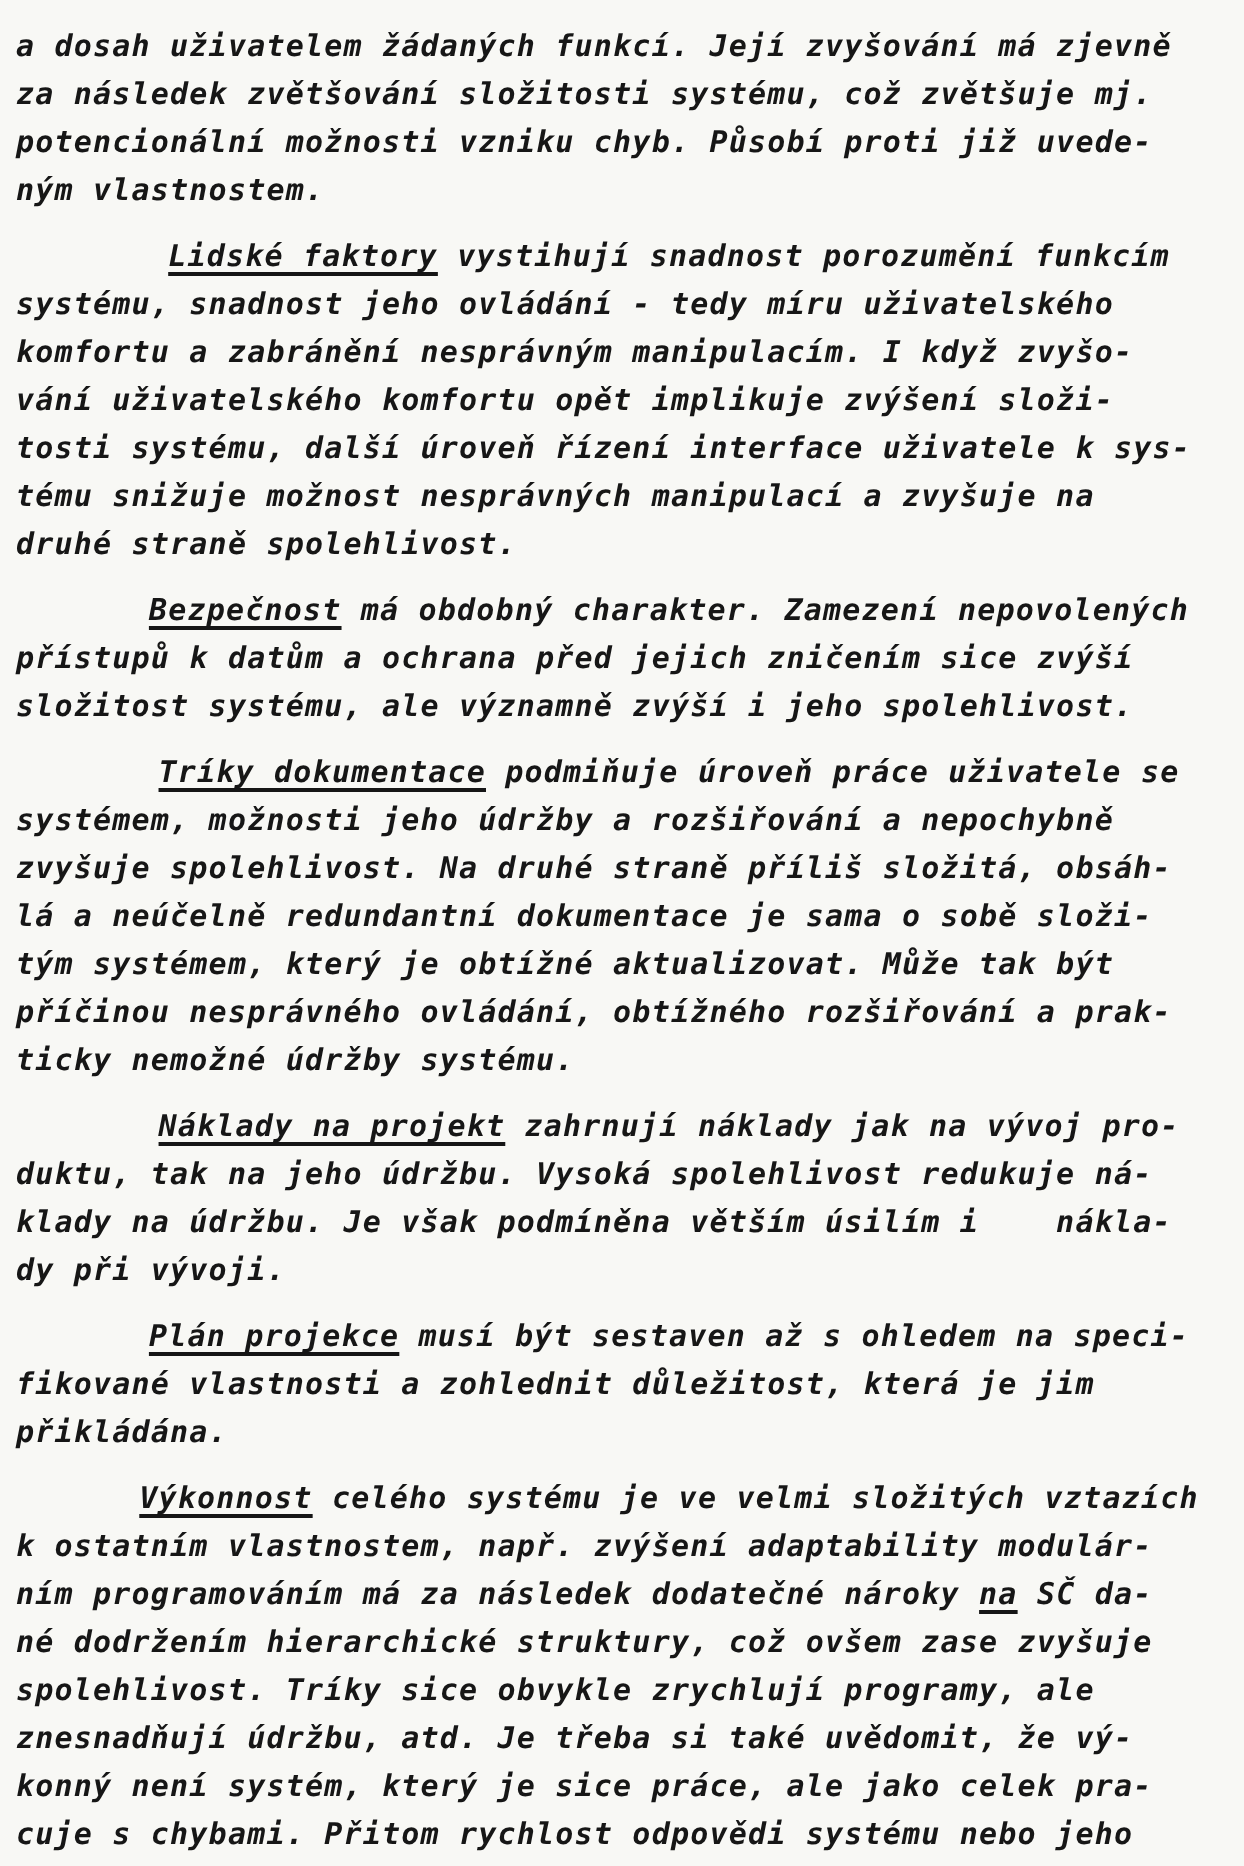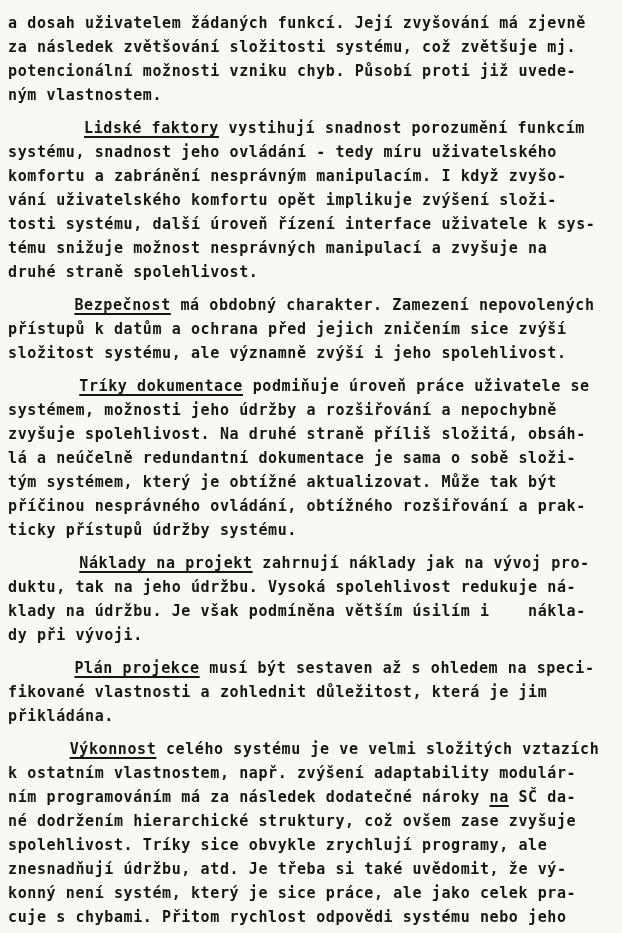--- a/index.html
+++ b/index.html
@@ -17,20 +17,21 @@
     font-family: "DejaVu Sans Mono", "Liberation Mono", monospace;
     font-size: 15px;
     font-weight: 700;
     letter-spacing: 0.6px;
     box-sizing: border-box;
     padding: 11px 6px 0 8px;
     overflow: hidden;
   }
   .para {
     margin: 0;
+    font-style: italic;
   }
   .para + .para {
     margin-top: 9px;
   }
   .line {
     height: 24px;
     line-height: 24px;
     white-space: pre;
   }
   .para.indent .line:first-child {
@@ -67,21 +68,21 @@
       <div class="line"><span class="seg">přístupů k datům a ochrana před jejich zničením sice zvýší</span></div>
       <div class="line"><span class="seg">složitost systému, ale významně zvýší i jeho spolehlivost.</span></div>
     </div>
     <div class="para indent">
       <div class="line"><span class="seg-underline">Tríky dokumentace</span><span class="seg"> podmiňuje úroveň práce uživatele se</span></div>
       <div class="line"><span class="seg">systémem, možnosti jeho údržby a rozšiřování a nepochybně</span></div>
       <div class="line"><span class="seg">zvyšuje spolehlivost. Na druhé straně příliš složitá, obsáh-</span></div>
       <div class="line"><span class="seg">lá a neúčelně redundantní dokumentace je sama o sobě složi-</span></div>
       <div class="line"><span class="seg">tým systémem, který je obtížné aktualizovat. Může tak být</span></div>
       <div class="line"><span class="seg">příčinou nesprávného ovládání, obtížného rozšiřování a prak-</span></div>
-      <div class="line"><span class="seg">ticky přístupů údržby systému.</span></div>
+      <div class="line"><span class="seg">ticky nemožné údržby systému.</span></div>
     </div>
     <div class="para indent">
       <div class="line"><span class="seg-underline">Náklady na projekt</span><span class="seg"> zahrnují náklady jak na vývoj pro-</span></div>
       <div class="line"><span class="seg">duktu, tak na jeho údržbu. Vysoká spolehlivost redukuje ná-</span></div>
       <div class="line"><span class="seg">klady na údržbu. Je však podmíněna větším úsilím i    nákla-</span></div>
       <div class="line"><span class="seg">dy při vývoji.</span></div>
     </div>
     <div class="para indent">
       <div class="line"><span class="seg-underline">Plán projekce</span><span class="seg"> musí být sestaven až s ohledem na speci-</span></div>
       <div class="line"><span class="seg">fikované vlastnosti a zohlednit důležitost, která je jim</span></div>

